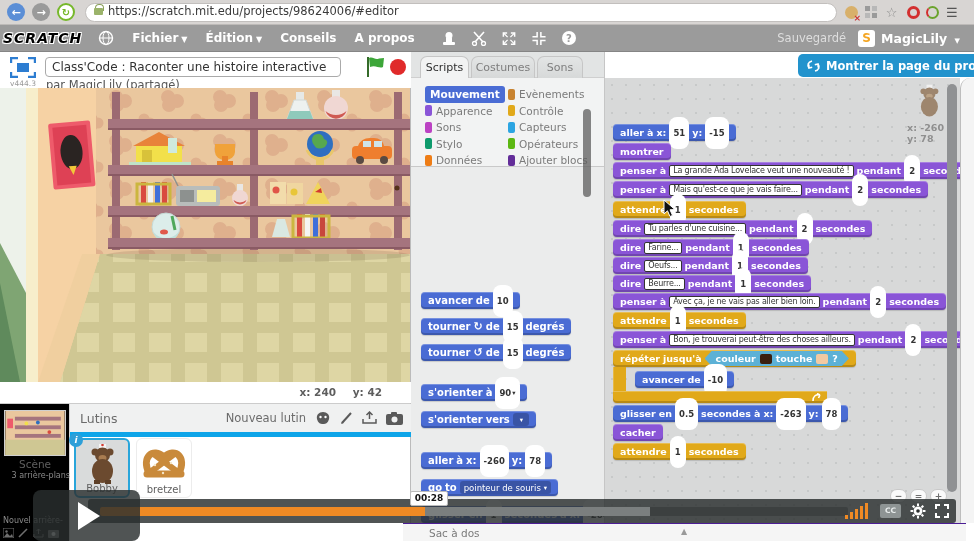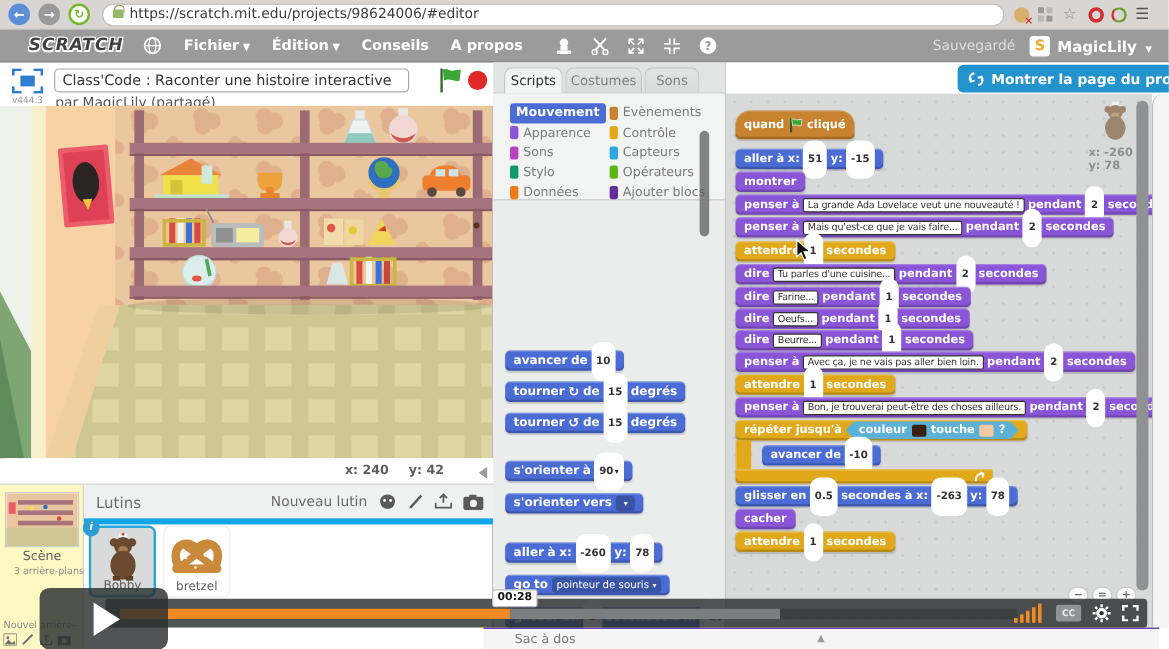--- a/index.html
+++ b/index.html
@@ -27,49 +27,49 @@
     linear-gradient(#b8b8b8,#b8b8b8) 7px 0/5px 5px no-repeat,
     linear-gradient(#b8b8b8,#b8b8b8) 0 7px/5px 5px no-repeat,
     linear-gradient(#9a9a9a,#9a9a9a) 7px 7px/5px 5px no-repeat; }
   #icon-star { color:#8d8d8d; font-size:13px; margin-left:6px; }
   #icon-opera { width:13px; height:13px; border:3px solid #d32f2f; border-radius:50%; margin-left:7px; }
   #icon-sync { width:13px; height:13px; border-radius:50%; border:2px solid #6aa32c; border-left-color:#d32f2f; margin-left:6px; }
   #icon-menu { color:#555; font-size:13px; margin-left:7px; margin-right:4px; }
 
   
   #menu-bar { left:0; top:25px; width:974px; height:27px; background:#9b9b9b; border-bottom:1px solid #858585; display:flex; align-items:center; }
-  #logo { font-size:14px; font-weight:bold; letter-spacing:1px; color:#404040; margin-left:24px; font-style:italic;
+  #logo { font-size:14px; font-weight:bold; letter-spacing:1px; color:#000000; margin-left:3px; font-style:italic;
     text-shadow:-1px -1px 0 #fff,1px -1px 0 #fff,-1px 1px 0 #fff,1px 1px 0 #fff; }
   #globe-icon { margin-left:16px; }
   .menu-item { color:#fff; font-weight:bold; font-size:12px; margin-left:18px; white-space:nowrap; }
   .menu-caret { font-size:8px; margin-left:3px; }
   .tool-icon { margin-left:14px; display:inline-flex; }
   #menu-right { margin-left:auto; display:flex; align-items:center; }
   #saved-label { color:#dedede; font-size:11.5px; margin-right:12px; }
   #avatar { width:17px; height:17px; background:#fff; border-radius:3px; color:#f5a623; font-weight:bold; font-size:12px; text-align:center; line-height:17px; margin-right:6px; }
   #username { color:#fff; font-weight:bold; font-size:12.5px; margin-right:14px; }
 
   
   #version-icon { left:10px; top:57px; }
   #version-label { left:10px; top:79px; font-size:7.5px; color:#9a9a9a; }
   #title-input { left:45px; top:57px; width:296px; height:20px; border:1px solid #aaa; border-radius:4px; font-size:12px; color:#333; padding:0 6px; font-family:inherit; }
   #author-line { left:46px; top:78px; font-size:11.5px; color:#555; }
   #flag-button { left:364px; top:56px; cursor:pointer; }
   #stop-button { left:390px; top:59px; width:16px; height:16px; border-radius:50%; background:#e02a2a; }
 
   
   #stage-wrap { left:0; top:88px; width:411px; height:294px; border-right:1px solid #bbb; overflow:hidden; }
-  #coords-row { left:4px; top:382px; width:411px; height:33px; background:#fff; border-right:1px solid #bbb; }
+  #coords-row { left:16px; top:382px; width:411px; height:33px; background:#fff; border-right:1px solid #bbb; }
   .coords { position:absolute; top:4px; font-size:10.5px; color:#5e5e5e; font-weight:bold; }
   #mouse-x { right:90px; } #mouse-y { right:44px; }
   #stage-collapse { right:8px; top:7px; width:0; height:0; border-top:5px solid transparent; border-bottom:5px solid transparent; border-right:7px solid #9a9a9a; position:absolute; }
 
   
   #sprite-panel { left:0; top:403px; width:411px; height:138px; background:#fff; border-right:1px solid #bbb; border-top:1px solid #ccc; }
-  #stage-thumb-col { position:absolute; left:0; top:0; width:70px; height:138px; border-right:1px solid #d5d5d5; background:#fef9c3;padding-left:28px; }
+  #stage-thumb-col { position:absolute; left:0; top:0; width:70px; height:138px; border-right:1px solid #d5d5d5; background:#000000;padding-left:28px; }
   #scene-thumb { position:absolute; left:4px; top:6px; width:62px; height:46px; border:1px solid #cfcfcf; }
   #scene-name { position:absolute; left:0; top:54px; width:70px; text-align:center; font-size:10.5px; color:#5f5f5f; }
   #scene-count { position:absolute; left:0; top:67px; width:70px; text-align:right; font-size:8px; color:#8a8a8a; }
   #new-backdrop-label { position:absolute; left:3px; top:112px; font-size:8px; color:#8a8a8a; white-space:nowrap; }
   #backdrop-icons { position:absolute; left:3px; top:124px; display:flex; gap:4px; }
   #sprite-header { position:absolute; left:70px; top:0; width:341px; height:33px; background:#f0f1f1; border-bottom:5px solid #0ea5e9; display:flex; align-items:center; }
   #lutins-label { font-size:12.5px; color:#6b6b6b; margin-left:10px; }
   #new-sprite-group { margin-left:auto; display:flex; align-items:center; gap:9px; margin-right:8px; }
   #new-sprite-label { font-size:11.5px; color:#6b6b6b; }
   .sprite-card { position:absolute; top:34px; width:56px; height:60px; border-radius:6px; background:#fff; }
@@ -566,30 +566,20 @@
         <circle cx="16.5" cy="11" r="7.5" fill="#94785c"></circle>
         <ellipse cx="16.5" cy="14" rx="4" ry="3" fill="#b89a78"></ellipse>
         <ellipse cx="16.5" cy="27" rx="10.5" ry="12" fill="#94785c"></ellipse>
       </svg>
       <div class="sprite-xy">x: -260</div>
       <div class="sprite-xy">y: 78</div>
     </div>
     <svg id="mouse-cursor" width="13" height="19" viewBox="0 0 13 19">
       <path d="M1 1 L1 15 L4.5 11.8 L7 17.5 L9.5 16.4 L7 10.8 L12 10.6 Z" fill="#111" stroke="#fff" stroke-width="1"></path>
     </svg>
-  <div class="block cat-events hat" style="left: 8px; top: 14px;">
-        <span class="b-l">quand</span>
-        <span class="b-flag">
-          <svg width="13" height="13" viewBox="0 0 23 22">
-            <line x1="4" y1="1" x2="4" y2="21" stroke="#2c5a23" stroke-width="3"></line>
-            <path d="M5 2 C9 0 11 4.5 15 2.5 L20 2 L19 11 C15 13 12 8.5 6 11 Z" fill="#3da639" stroke="#fff" stroke-width="1"></path>
-          </svg>
-        </span>
-        <span class="b-l">cliqué</span>
-      </div>
       <div class="block cat-motion" style="left: 8px; top: 46px;">
         <span class="b-l">aller</span>
         <span class="b-l">à</span>
         <span class="b-l">x:</span>
         <span class="b-n">51</span>
         <span class="b-l">y:</span>
         <span class="b-n">-15</span>
       </div>
       <div class="block cat-looks" style="left: 8px; top: 65px;">
         <span class="b-l">montrer</span>

